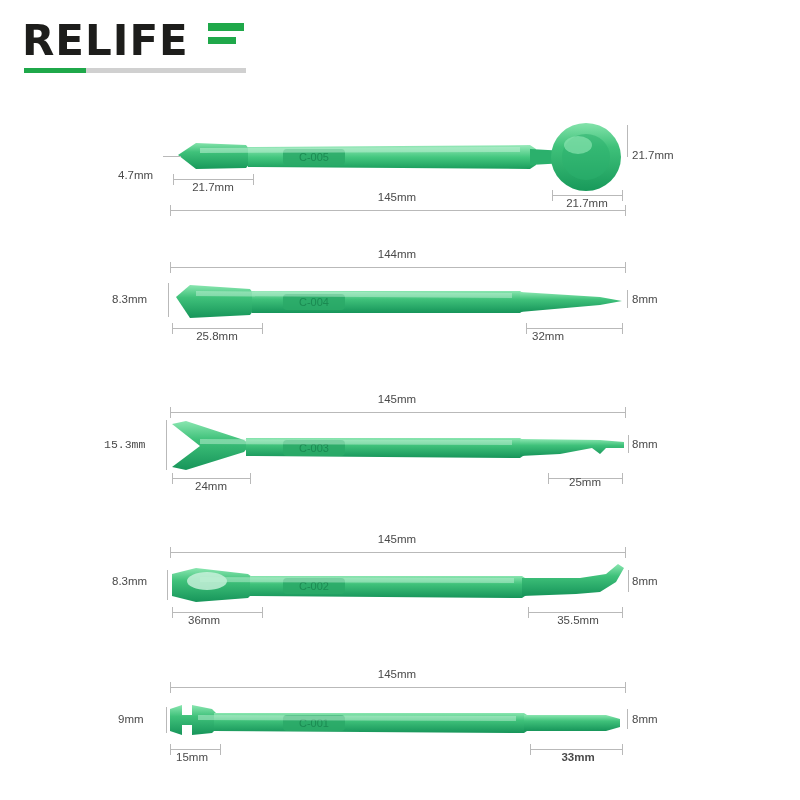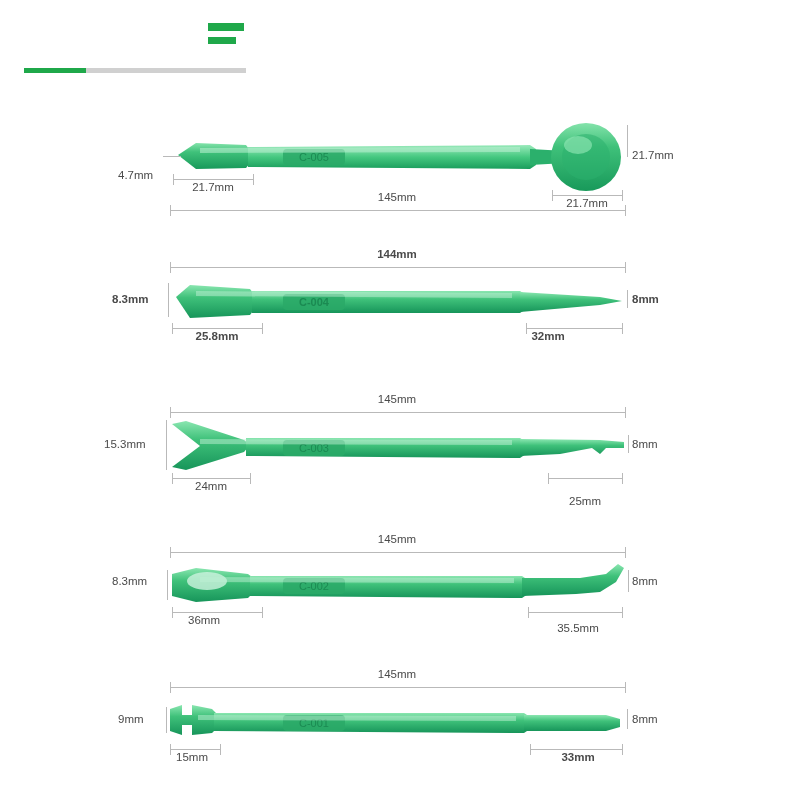--- a/index.html
+++ b/index.html
@@ -79,20 +79,21 @@
     position: absolute;
     font-size: 11.5px;
     color: #4a4a4a;
     transform: translateX(-50%);
   }
 </style>
 </head>
 <body>
 
 <div class="logo">
+  <div class="logo-text">RELIFE</div>
   <div class="logo-bar"></div>
   <svg class="logo-e-accent" viewBox="0 0 36 36">
     <polygon points="0,0 36,0 36,8 0,8" fill="#1fa84a"></polygon>
     <polygon points="0,14 28,14 28,21 0,21" fill="#1fa84a"></polygon>
   </svg>
 </div>
 
 <div class="tool-block" style="top:95px;height:130px;">
 
   <div class="dim-line h" style="left:170px;top:115px;width:455px;"></div>
@@ -140,21 +141,21 @@
 
   <div class="dim-label" style="left:632px;top:54px;">21.7mm</div>
   <div class="dim-line v" style="left:627px;top:30px;height:32px;"></div>
 
   <div class="dim-line h" style="left:552px;top:100px;width:70px;"></div>
   <div class="dim-line v" style="left:552px;top:95px;height:11px;"></div>
   <div class="dim-line v" style="left:622px;top:95px;height:11px;"></div>
   <div class="span-label" style="left:587px;top:102px;">21.7mm</div>
 </div>
 
-<div class="tool-block" style="top:245px;height:110px;font-weight:bold;">
+<div class="tool-block" style="top:245px;height:110px;">
   <div class="dim-line h" style="left:170px;top:22px;width:455px;"></div>
   <div class="dim-line v" style="left:170px;top:17px;height:11px;"></div>
   <div class="dim-line v" style="left:625px;top:17px;height:11px;"></div>
   <div class="span-label" style="left:397px;top:3px;">144mm</div>
 
   <svg class="tool-svg" width="800" height="110" viewBox="0 0 800 110">
     <defs>
       <linearGradient id="g2" x1="0" y1="0" x2="0" y2="1">
         <stop offset="0%" stop-color="#8ae6b0"></stop>
         <stop offset="38%" stop-color="#3fc17a"></stop>
@@ -209,35 +210,35 @@
 
     <path d="M246,48 L520,48 L526,52 L526,64 L520,68 L246,66 Z" fill="url(#g3)"></path>
 
     <path d="M520,49 L600,50 L624,52 L624,58 L606,58 L600,64 L592,58 L560,64 L520,66 Z" fill="url(#g3)"></path>
 
     <rect x="283" y="50" width="62" height="16" rx="4" fill="#2aa967" opacity="0.85"></rect>
     <text x="314" y="62" font-family="Liberation Sans, sans-serif" font-size="11" fill="#1b8a52" text-anchor="middle">C-003</text>
     <path d="M200,49 L512,50 L512,55 L200,54 Z" fill="#bdf0d3" opacity="0.5"></path>
   </svg>
 
-  <div class="dim-label" style="left:104px;top:48px;">15.3mm</div>
+  <div class="dim-label" style="left:104px;top:48px;font-family:Liberation Mono, monospace;">15.3mm</div>
   <div class="dim-line v" style="left:166px;top:30px;height:50px;"></div>
 
   <div class="dim-line h" style="left:172px;top:88px;width:78px;"></div>
   <div class="dim-line v" style="left:172px;top:83px;height:11px;"></div>
   <div class="dim-line v" style="left:250px;top:83px;height:11px;"></div>
   <div class="span-label" style="left:211px;top:90px;">24mm</div>
 
   <div class="dim-label" style="left:632px;top:48px;">8mm</div>
   <div class="dim-line v" style="left:628px;top:45px;height:18px;"></div>
 
   <div class="dim-line h" style="left:548px;top:88px;width:74px;"></div>
   <div class="dim-line v" style="left:548px;top:83px;height:11px;"></div>
   <div class="dim-line v" style="left:622px;top:83px;height:11px;"></div>
-  <div class="span-label" style="left:585px;top:105px;">25mm</div>
+  <div class="span-label" style="left:585px;top:86px;">25mm</div>
 </div>
 
 <div class="tool-block" style="top:530px;height:110px;">
   <div class="dim-line h" style="left:170px;top:22px;width:455px;"></div>
   <div class="dim-line v" style="left:170px;top:17px;height:11px;"></div>
   <div class="dim-line v" style="left:625px;top:17px;height:11px;"></div>
   <div class="span-label" style="left:397px;top:3px;">145mm</div>
 
   <svg class="tool-svg" width="800" height="110" viewBox="0 0 800 110">
     <defs>
@@ -267,21 +268,21 @@
   <div class="dim-line v" style="left:172px;top:77px;height:11px;"></div>
   <div class="dim-line v" style="left:262px;top:77px;height:11px;"></div>
   <div class="span-label" style="left:204px;top:84px;">36mm</div>
 
   <div class="dim-label" style="left:632px;top:45px;">8mm</div>
   <div class="dim-line v" style="left:628px;top:40px;height:22px;"></div>
 
   <div class="dim-line h" style="left:528px;top:82px;width:94px;"></div>
   <div class="dim-line v" style="left:528px;top:77px;height:11px;"></div>
   <div class="dim-line v" style="left:622px;top:77px;height:11px;"></div>
-  <div class="span-label" style="left:578px;top:92px;">35.5mm</div>
+  <div class="span-label" style="left:578px;top:84px;">35.5mm</div>
 </div>
 
 <div class="tool-block" style="top:665px;height:110px;">
   <div class="dim-line h" style="left:170px;top:22px;width:455px;"></div>
   <div class="dim-line v" style="left:170px;top:17px;height:11px;"></div>
   <div class="dim-line v" style="left:625px;top:17px;height:11px;"></div>
   <div class="span-label" style="left:397px;top:3px;">145mm</div>
 
   <svg class="tool-svg" width="800" height="110" viewBox="0 0 800 110">
     <defs>

